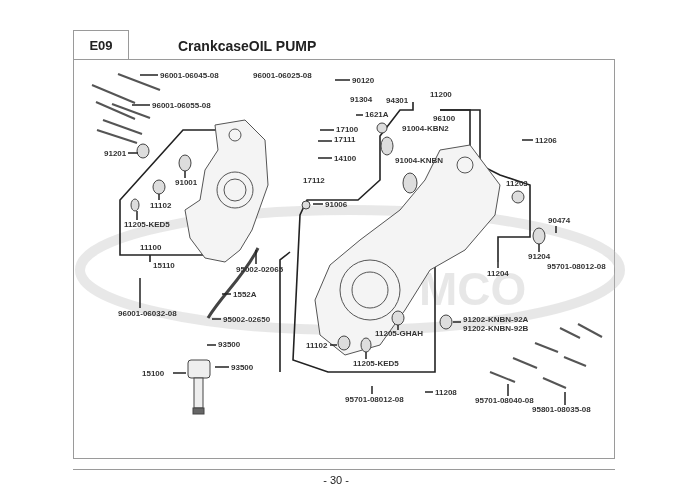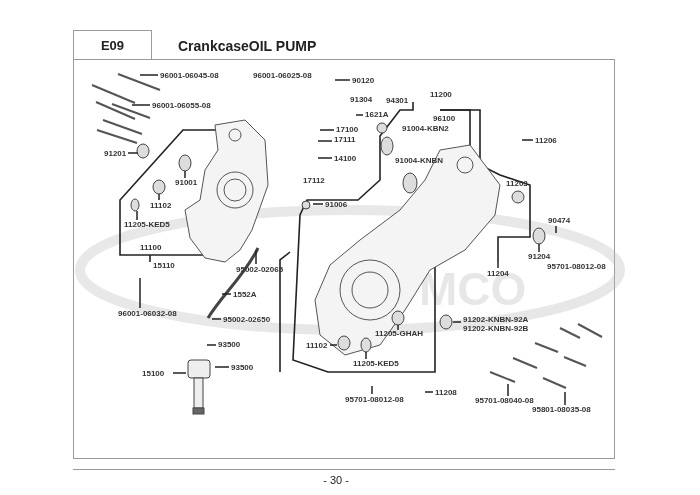--- a/index.html
+++ b/index.html
@@ -1,18 +1,18 @@
 <!DOCTYPE html>
 <html><head>
 <meta charset="utf-8">
 <style>
   html, body { margin: 0; padding: 0; background: #ffffff; }
   body { width: 700px; height: 495px; position: relative; overflow: hidden;
          font-family: "Liberation Sans", sans-serif; color: #222; }
-  .hdr-box { position: absolute; left: 73px; top: 30px; width: 79px; height: 30px;
+  .hdr-box { position: absolute; left: 73px; top: 30px; width: 56px; height: 30px;
              border: 1px solid #9a9a9a; border-bottom: none; box-sizing: border-box;
              display: flex; align-items: center; justify-content: center;
              font-weight: bold; font-size: 13px; }
   .hdr-title { position: absolute; left: 178px; top: 38px; font-weight: bold; font-size: 14px; }
   .frame { position: absolute; left: 73px; top: 59px; width: 542px; height: 400px;
            border: 1px solid #9a9a9a; box-sizing: border-box; }
   .footer-line { position: absolute; left: 73px; top: 469px; width: 542px; height: 1px; background: #9a9a9a; }
   .page-num { position: absolute; left: 0; width: 672px; top: 474px; text-align: center; font-size: 11px; }
   svg#diagram { position: absolute; left: 0; top: 0; }
   .lbl { font-family: "Liberation Sans", sans-serif; font-size: 8px; font-weight: bold; fill: #333; }

